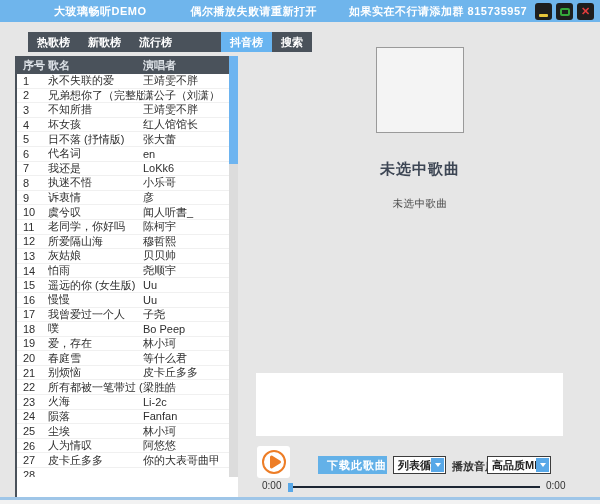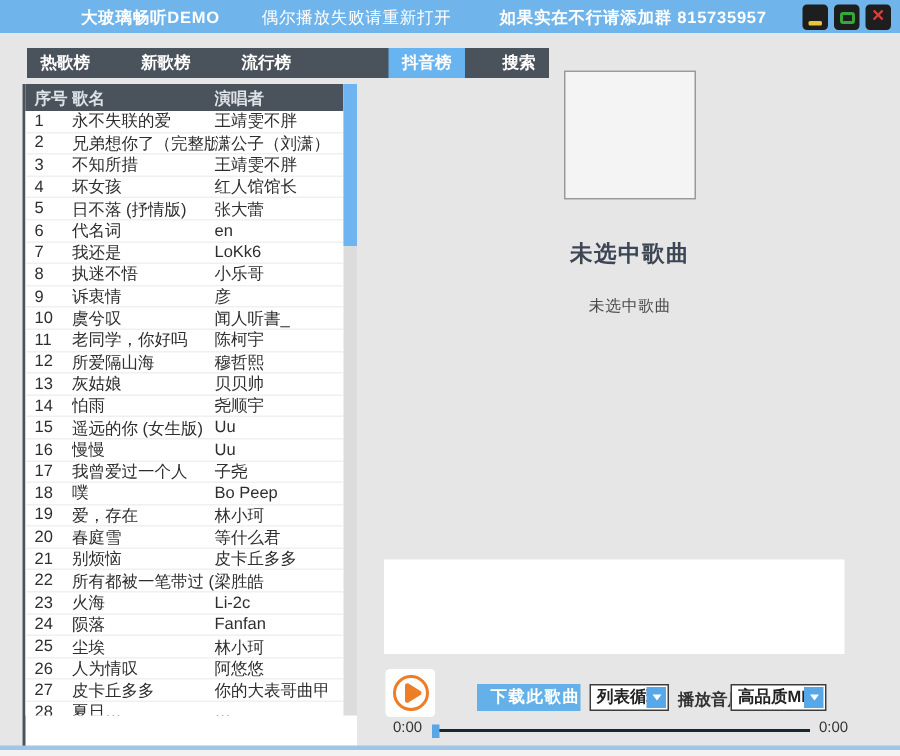--- a/index.html
+++ b/index.html
@@ -9,34 +9,34 @@
     background:#e6e6e6;
     position:relative;
     overflow:hidden;
   }
   
   .titlebar {
     position:absolute; left:0; top:0; width:600px; height:22px;
     background:#6fb5ec; color:#fff; display:flex; align-items:center;padding-left:44px;
   }
   .titlebar .app-title { font-size:11px; font-weight:bold; margin-left:10px; letter-spacing:.5px; }
-  .titlebar .notice { font-size:11px; font-weight:normal; margin-left:28px; letter-spacing:.5px; }
+  .titlebar .notice { font-size:11px; font-weight:bold; margin-left:44px; letter-spacing:.5px; }
   .titlebar .notice2 { font-size:11px; font-weight:bold; margin-left:32px; letter-spacing:.5px; }
   .winbtns { position:absolute; right:6px; top:3px; display:flex; gap:4px; }
   .winbtn {
     width:17px; height:17px; background:#1e1e1e; border-radius:3px;
     display:flex; align-items:center; justify-content:center; cursor:pointer;
   }
   .min-glyph { width:9px; height:3px; background:#e8c53a; border-radius:1px; margin-top:8px; }
   .max-glyph { width:10px; height:8px; border:2px solid #35a83a; border-radius:2px; }
   .close-glyph { color:#e03c3c; font-size:11px; font-weight:bold; line-height:1; }
   
   .tabs {
-    position:absolute; left:18px; top:32px; height:20px;
-    display:flex; background:#4a525b;gap:16px;
+    position:absolute; left:28px; top:32px; height:20px;
+    display:flex; background:#4a525b;
   }
   .tab {
     height:20px; line-height:20px; padding:0 9px; font-size:11px; font-weight:bold;
     color:#fff; white-space:nowrap; cursor:pointer;
   }
   .tab.active { background:#68b4f0;margin-left:40px; }
   
   .table {
     position:absolute; left:15px; top:56px; width:223px; height:496px;
     background:#fff; border-left:2px solid #4a525b;
@@ -288,21 +288,20 @@
         <span class="col-song">人为情叹</span>
         <span class="col-singer">阿悠悠</span>
       </div>
       <div class="trow">
         <span class="col-num">27</span>
         <span class="col-song">皮卡丘多多</span>
         <span class="col-singer">你的大表哥曲甲</span>
       </div>
       <div class="trow">
         <span class="col-num">28</span>
-        <span class="col-song">夏日…</span>
         <span class="col-singer">…</span>
       </div>
     </div>
   <div class="vscroll">
     <div class="vthumb"></div>
   </div>
   <div class="hscroll">
     <div class="hcap"></div>
     <div class="hthumb"></div>
     <div class="hcorner"></div>

